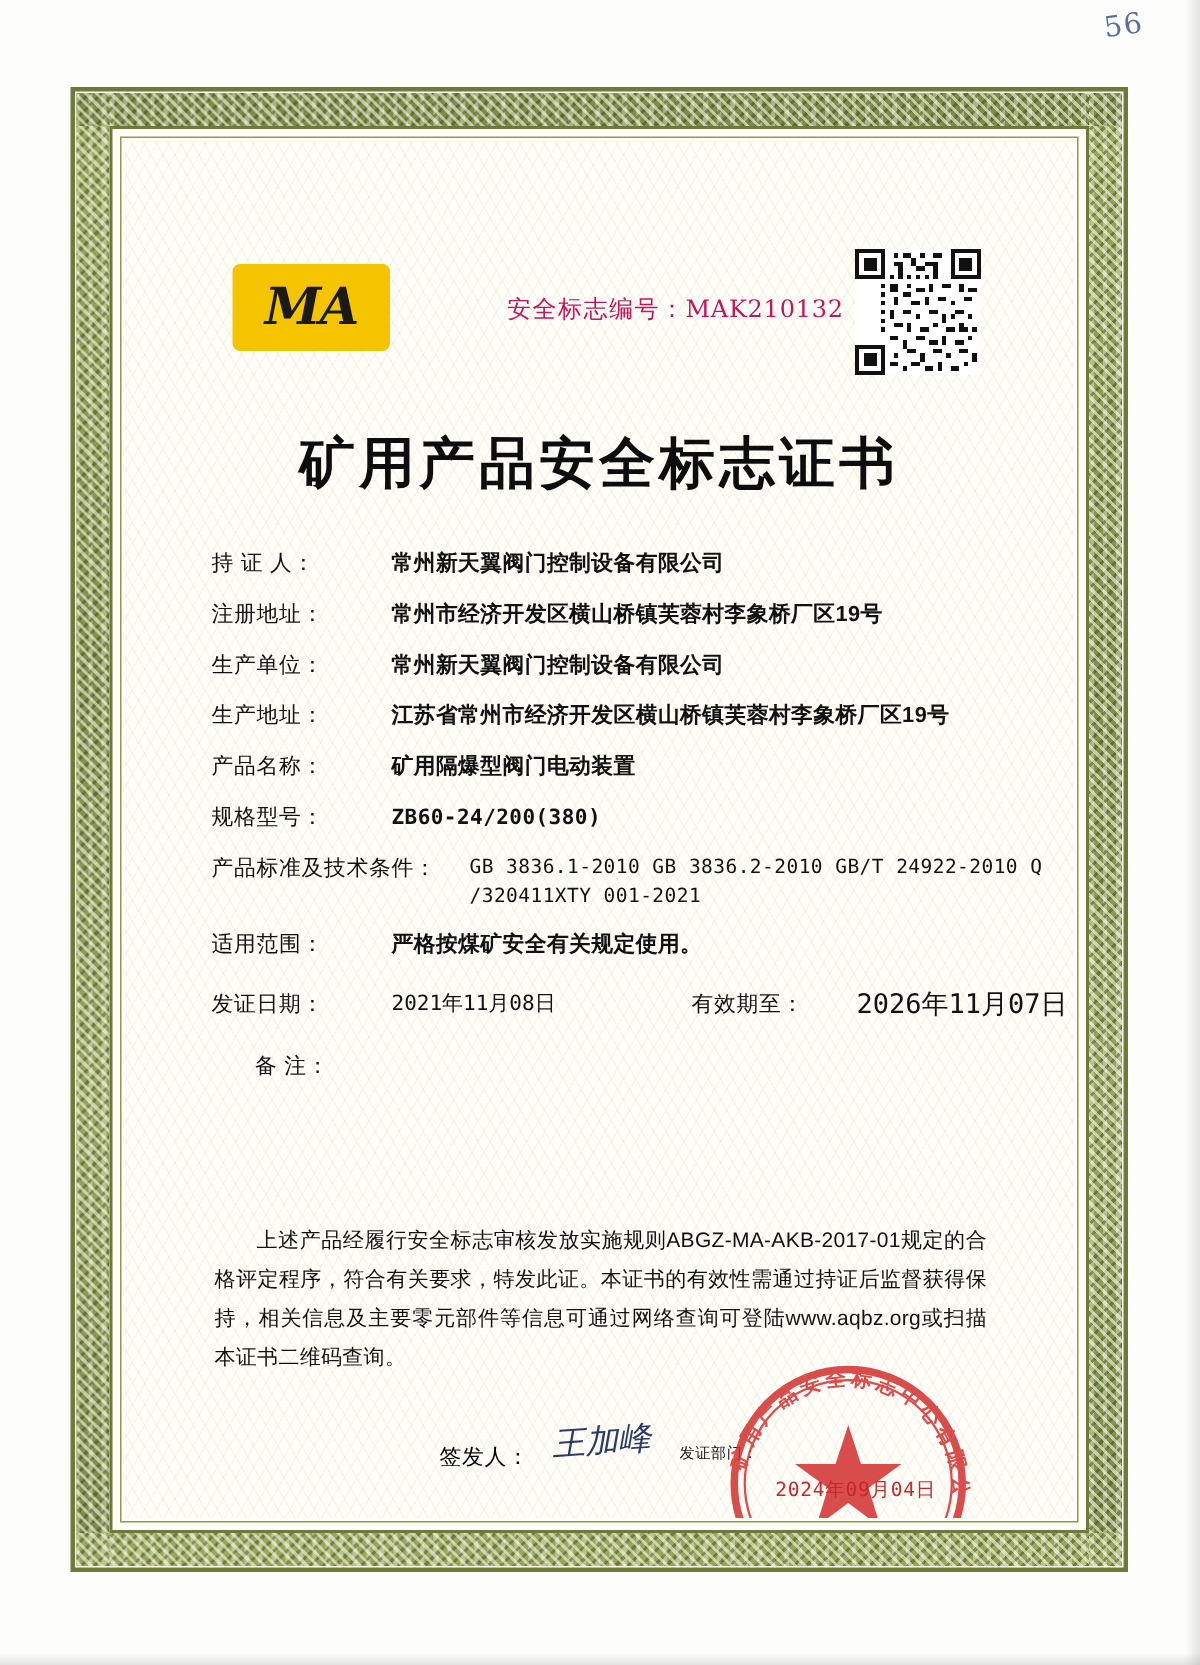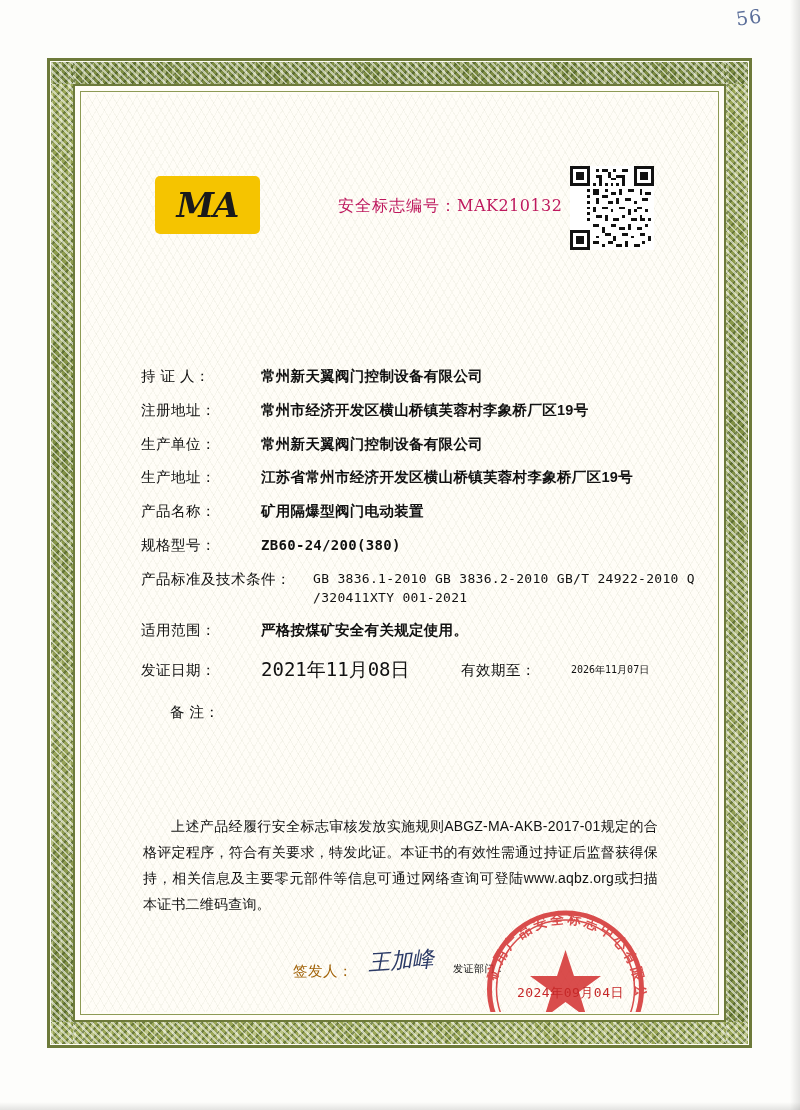--- a/index.html
+++ b/index.html
@@ -214,23 +214,23 @@
   }
 
   .date-row {
     display: flex;
     align-items: center;
     margin-top: 16px;
     margin-bottom: 14px;
     font-size: 14.5px;
   }
   .date-row .lbl { width: 120px; flex: none; letter-spacing: 0.5px;}
-  .date-row .val1 { width: 200px; font-family: "DejaVu Sans Mono", monospace; font-size: 19px;}
+  .date-row .val1 { width: 200px; font-family: "DejaVu Sans Mono", monospace; font-size: 14px;}
   .date-row .lbl2 { width: 110px; flex: none; letter-spacing: 0.5px;}
-  .date-row .val2 { font-family: "DejaVu Sans Mono", monospace; font-size: 10px;}
+  .date-row .val2 { font-family: "DejaVu Sans Mono", monospace; font-size: 18px;}
 
   .remark-row {
     display: flex;
     margin-top: 20px;
     font-size: 14.5px;
     margin-left: 29px;
   }
   .remark-row .lbl { width: 120px; flex: none; letter-spacing: 0.5px;}
 
   
@@ -253,21 +253,21 @@
     left: 78px;
     top: 845px;
     width: 62px;
     height: 70px;
   }
   .sign-line {
     position: absolute;
     left: 210px;
     top: 868px;
     font-size: 14.5px;
-    color: #a16207;
+    color: #000000;
     letter-spacing: 0.5px;
   }
   .sign-name {
     position: absolute;
     left: 285px;
     top: 852px;
     font-family: "DejaVu Serif", serif;
     font-size: 22px;
     color: #2b3a66;
     transform: rotate(-4deg);
@@ -418,20 +418,21 @@
               <rect x="16" y="27" width="2" height="1"></rect>
             <rect x="19" y="26" width="1" height="2"></rect>
               <rect x="22" y="27" width="2" height="1"></rect>
             <rect x="25" y="26" width="1" height="1"></rect>
             <rect x="22" y="15" width="1" height="1"></rect>
               <rect x="25" y="18" width="1" height="1"></rect>
           </g>
         </svg>
       </div>
 
+      <div class="title">矿用产品安全标志证书</div>
 
       <div class="fields">
 
         <div class="row">
           <div class="lbl">持 证 人：</div>
           <div class="val">常州新天翼阀门控制设备有限公司</div>
         </div>
 
         <div class="row">
           <div class="lbl">注册地址：</div>

